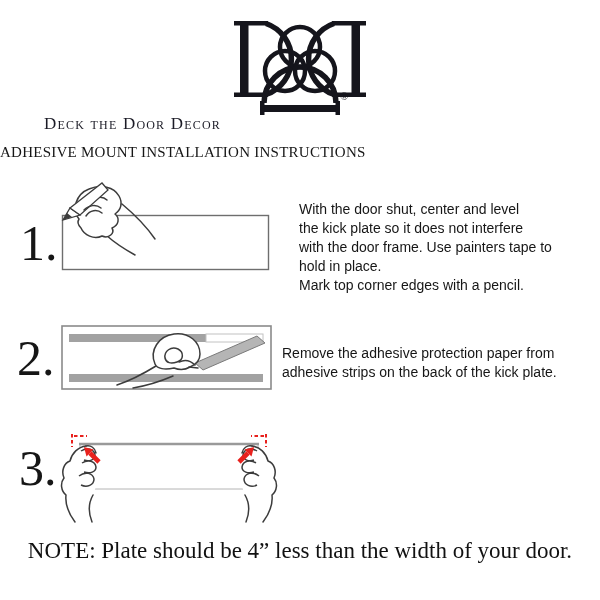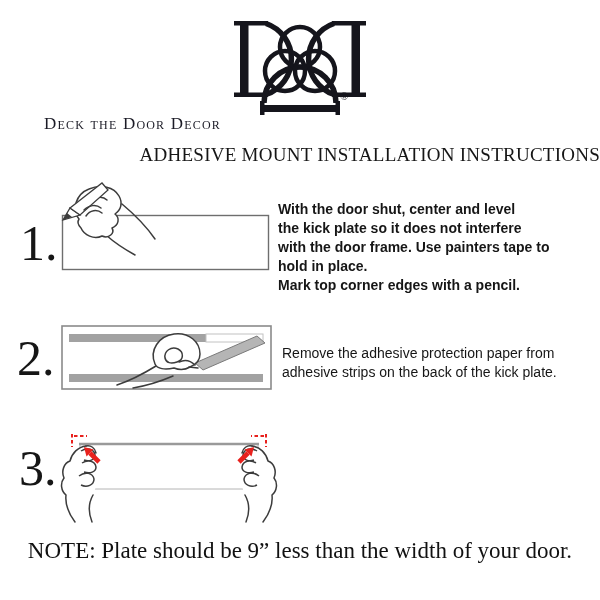--- a/index.html
+++ b/index.html
@@ -4,30 +4,30 @@
 <style>
   html,body{margin:0;padding:0;background:#fff;}
   .page{position:relative;width:600px;height:600px;background:#ffffff;overflow:hidden;
         font-family:"Liberation Serif", serif;color:#1a1a1a;}
   .abs{position:absolute;}
   
   .logo-svg{left:230px;top:13px;width:140px;height:102px;}
   .reg-mark{left:340px;top:90px;font-size:11px;color:#15151c;font-family:"Liberation Serif",serif;}
   .brand-name{left:0;top:114px;width:600px;text-align:left;font-size:17px;
               font-variant:small-caps;letter-spacing:1.2px;color:#1b1b26;padding-left:44px;}
-  .page-title{left:0;top:144px;width:600px;text-align:right;font-size:19px;
+  .page-title{left:0;top:144px;width:600px;text-align:left;font-size:15px;
               letter-spacing:0.25px;color:#161616;}
   
   .step-number{font-size:50px;line-height:1;color:#161616;}
   .n1{left:20px;top:218px;}
   .n2{left:17px;top:333px;}
   .n3{left:19px;top:443px;}
   .step-text{font-family:"Liberation Sans", sans-serif;font-size:14px;line-height:19px;
              white-space:pre-line;color:#161616;}
-  .t1{left:278px;top:200px;width:300px;font-weight:bold;}
+  .t1{left:299px;top:200px;width:300px;}
   .t2{left:282px;top:344px;width:300px;}
   .t3{left:291px;top:436px;width:305px;}
   .i1{left:56px;top:182px;width:218px;height:92px;}
   .i2{left:61px;top:324px;width:212px;height:67px;}
   .i3{left:55px;top:429px;width:232px;height:94px;}
   
   .note-line{left:0;top:538px;width:600px;text-align:center;font-size:23px;color:#111;}
   svg{display:block;}
   .la{stroke:#3c3c3c;fill:none;stroke-width:1.5;stroke-linecap:round;}
   .laf{stroke:#3c3c3c;fill:#ffffff;stroke-width:1.5;stroke-linejoin:round;}
@@ -119,15 +119,15 @@
       <path class="laf" d="M26 22 C32 18 39 20 40 26 C40 31 34 33 29 31" stroke-width="1.3"></path>
       <path class="laf" d="M27 34 C33 30 40 32 41 38 C41 43 35 45 29 43" stroke-width="1.3"></path>
       <path class="laf" d="M24 47 C30 42 38 44 39 50 C39 56 32 59 26 56" stroke-width="1.3"></path>
       <path d="M19 7 h13 M17 5 v13" fill="none" stroke="#e8211d" stroke-width="2" stroke-dasharray="3.5,2.5"></path>
       <line x1="44" y1="33" x2="35" y2="24" stroke="#e8211d" stroke-width="4.6"></line>
       <polygon points="29,18 38.5,20.5 31.5,27.5" fill="#e8211d"></polygon>
     </g>
     <use href="#s3unit" transform="translate(228 0) scale(-1 1)"></use>
   </svg>
 
-  <div class="abs note-line">NOTE: Plate should be 9” less than the width of your door.</div>
+  <div class="abs note-line">NOTE: Plate should be 4” less than the width of your door.</div>
 
 </div>
 
 </body></html>

